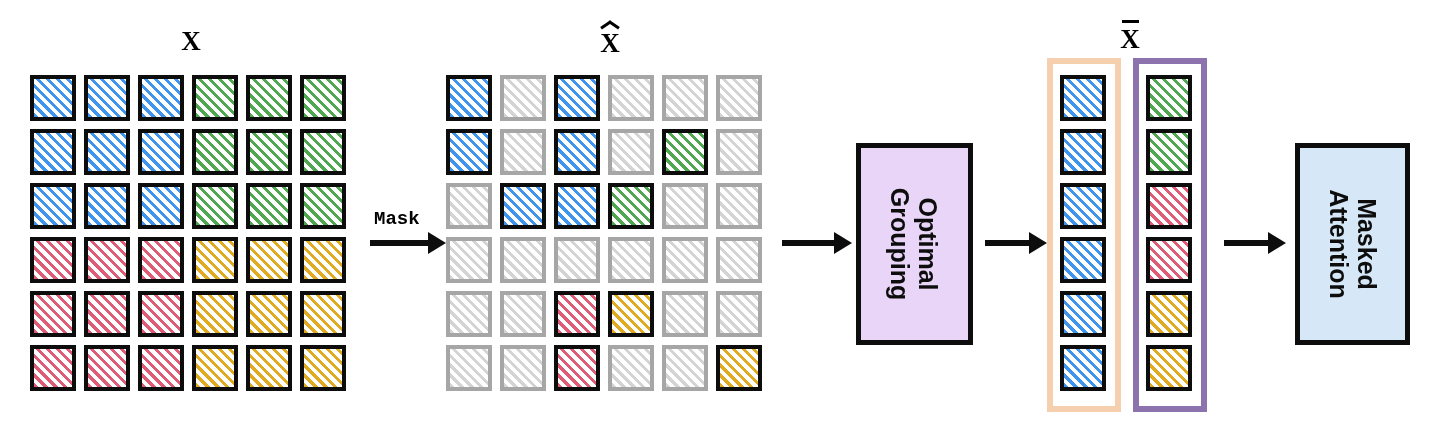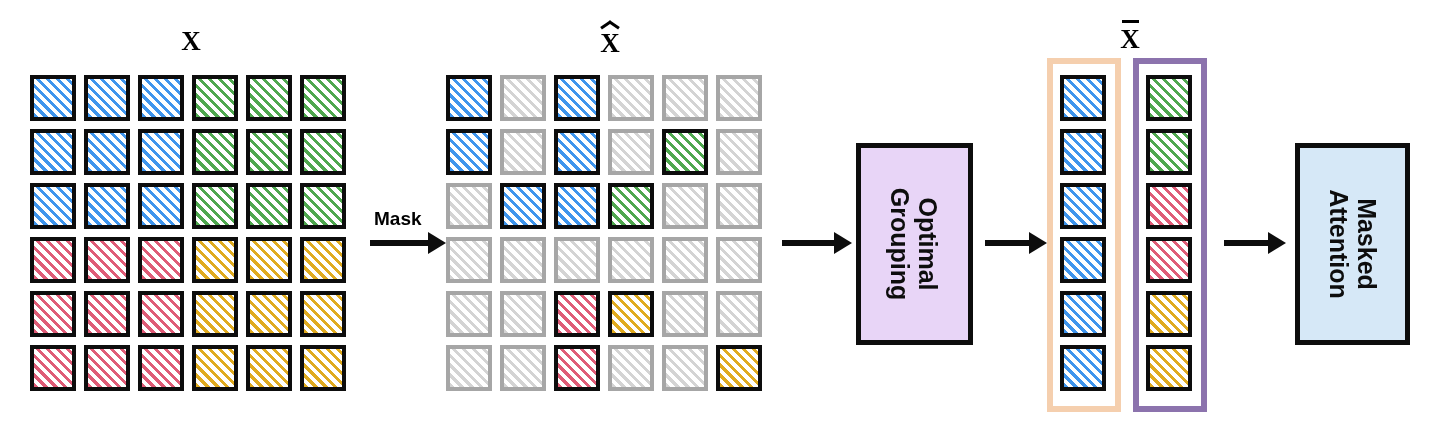--- a/index.html
+++ b/index.html
@@ -56,21 +56,21 @@
     top: 0;
     width: 12px;
     height: 3px;
     background: #000;
   }
   .math-label .accent.hat:before { left: 0;  transform: rotate(-34deg); transform-origin: right center; }
   .math-label .accent.hat:after  { right: 0; transform: rotate(34deg);  transform-origin: left center; }
 
   .text-label {
     position: absolute;
-    font-family: Liberation Sans, sans-serif;
+    font-family: Liberation Mono, monospace;
     font-weight: bold;
     font-size: 19px;
     color: #000000;
     white-space: nowrap;
   }
 
   
   .grid {
     position: absolute;
     display: grid;

